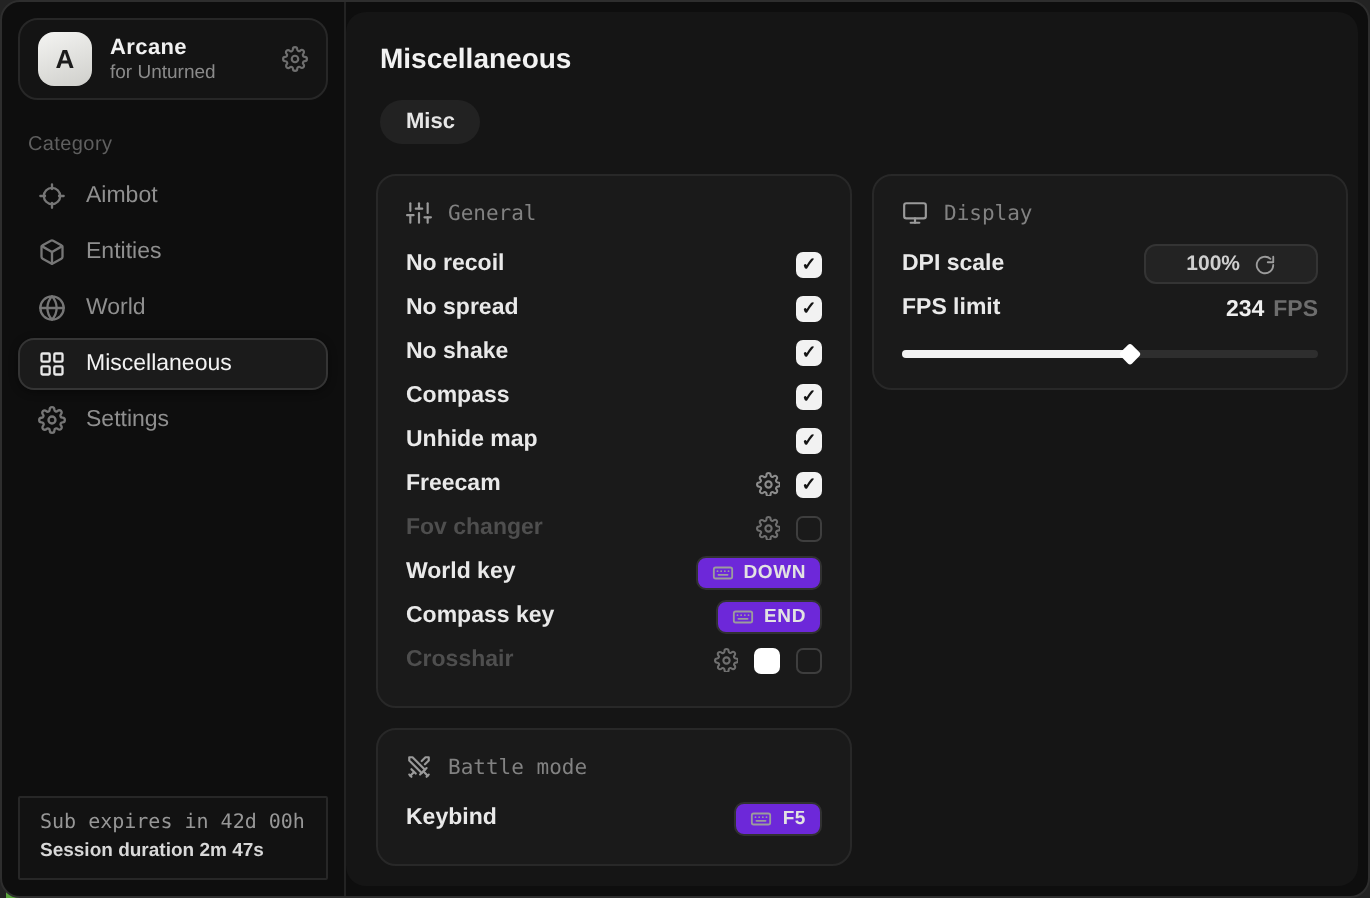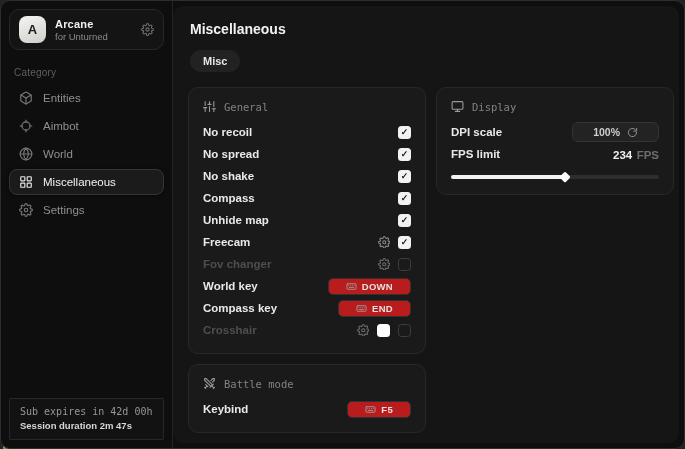--- a/index.html
+++ b/index.html
@@ -81,22 +81,22 @@
 
   .checkbox {
     width:13px; height:13px; border-radius:3.5px; display:flex; align-items:center; justify-content:center; cursor:default;
   }
   .checkbox.checked { background:#f2f2f2; color:#141414; font-size:9px; font-weight:bold; line-height:1; }
   .checkbox.unchecked { border:1.5px solid #3e3e3e; background:transparent; }
 
   .swatch { width:13px; height:13px; border-radius:3.5px; background:#ffffff; cursor:default; }
 
   .chip {
-    display:flex; align-items:center; gap:5px; background:#b91c1c; border:1px solid #313131;
-    border-radius:5px; padding:2px 17px; cursor:default;
+    display:flex; align-items:center; gap:5px; background:#6d28d9; border:1px solid #313131;
+    border-radius:5px; padding:2px 7px; cursor:default;
   }
   .chip .icon { display:flex; color:#9c9c9c; }
   .chip-text { font-size:9.5px; font-weight:bold; color:#e2e2e2; letter-spacing:.3px; }
 
   .select-chip {
     display:flex; align-items:center; gap:7px; background:#232323; border:1px solid #343434;
     border-radius:6px; padding:3px 20px; cursor:default;
   }
   .select-chip .icon { display:flex; color:#9c9c9c; }
   .select-text { font-size:10.5px; font-weight:600; color:#cfcfcf; }
@@ -135,35 +135,35 @@
             </svg>
           </span>
       </div>
 
       <div class="category-label">Category</div>
 
       <nav class="nav" id="sidebar-nav">
           <div class="nav-item">
             <span class="icon">
               <svg viewBox="0 0 24 24" width="14" height="14" fill="none" stroke="currentColor" stroke-width="2" stroke-linecap="round" stroke-linejoin="round">
+                <circle cx="12" cy="12" r="7"></circle>
+                <path d="M12 2v4M12 18v4M2 12h4M18 12h4"></path>
+              </svg>
+            </span>
+            <span class="nav-label">Aimbot</span>
+          </div>
+          <div class="nav-item">
+            <span class="icon">
+              <svg viewBox="0 0 24 24" width="14" height="14" fill="none" stroke="currentColor" stroke-width="2" stroke-linecap="round" stroke-linejoin="round">
                 <path d="M21 16V8a2 2 0 0 0-1-1.73l-7-4a2 2 0 0 0-2 0l-7 4A2 2 0 0 0 3 8v8a2 2 0 0 0 1 1.73l7 4a2 2 0 0 0 2 0l7-4A2 2 0 0 0 21 16z"></path>
                 <polyline points="3.27 6.96 12 12.01 20.73 6.96"></polyline>
                 <line x1="12" y1="22.08" x2="12" y2="12"></line>
               </svg>
             </span>
             <span class="nav-label">Entities</span>
-          </div>
-          <div class="nav-item">
-            <span class="icon">
-              <svg viewBox="0 0 24 24" width="14" height="14" fill="none" stroke="currentColor" stroke-width="2" stroke-linecap="round" stroke-linejoin="round">
-                <circle cx="12" cy="12" r="7"></circle>
-                <path d="M12 2v4M12 18v4M2 12h4M18 12h4"></path>
-              </svg>
-            </span>
-            <span class="nav-label">Aimbot</span>
           </div>
           <div class="nav-item">
             <span class="icon">
               <svg viewBox="0 0 24 24" width="14" height="14" fill="none" stroke="currentColor" stroke-width="2" stroke-linecap="round" stroke-linejoin="round">
                 <circle cx="12" cy="12" r="10"></circle>
                 <line x1="2" y1="12" x2="22" y2="12"></line>
                 <path d="M12 2a15.3 15.3 0 0 1 4 10 15.3 15.3 0 0 1-4 10 15.3 15.3 0 0 1-4-10 15.3 15.3 0 0 1 4-10z"></path>
               </svg>
             </span>
             <span class="nav-label">World</span>

